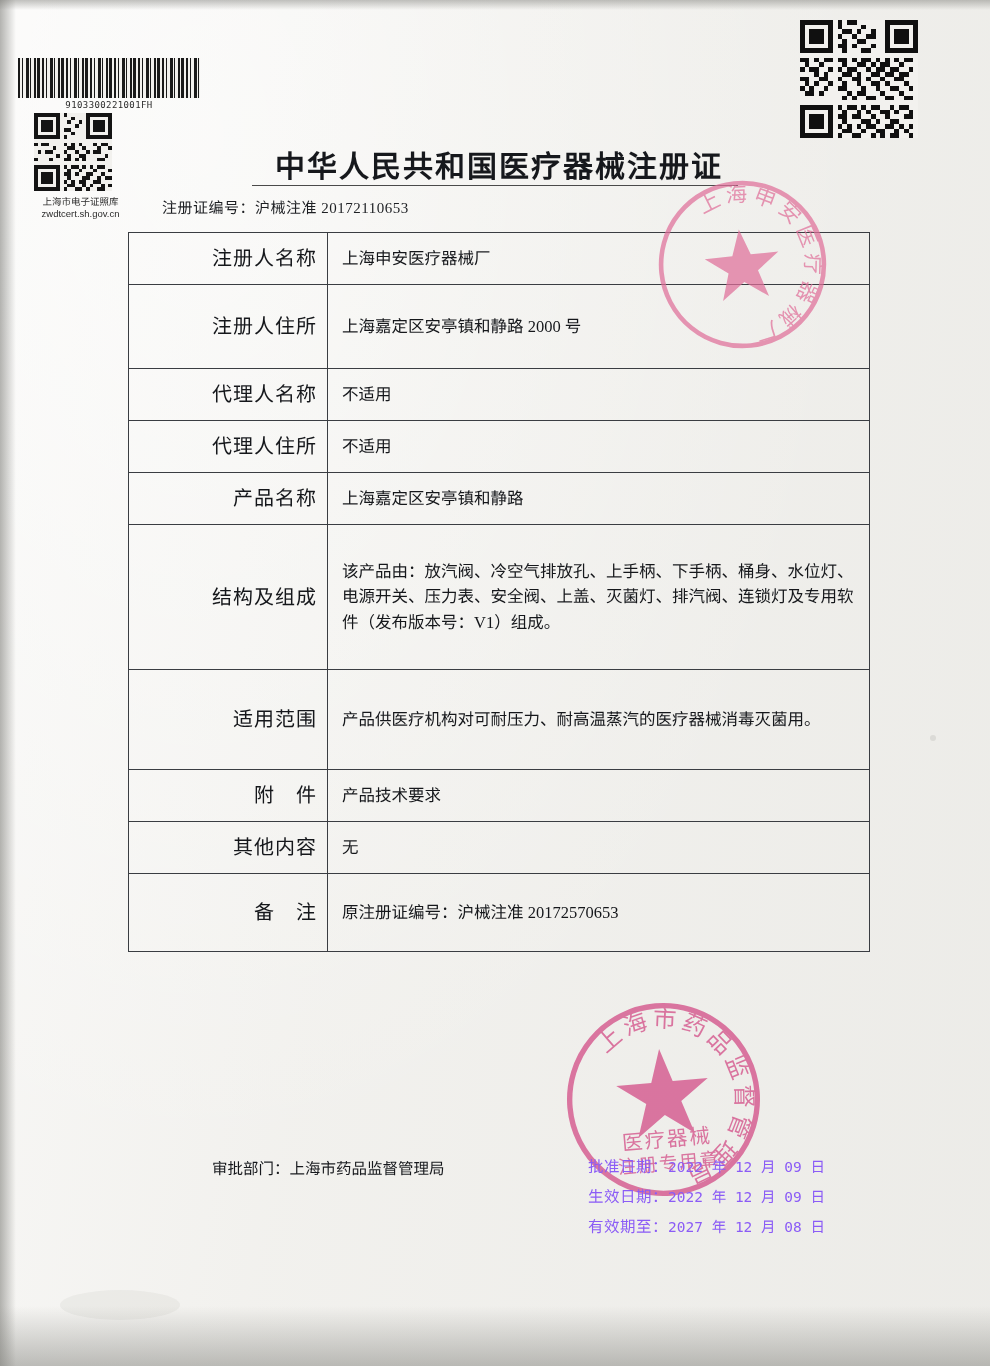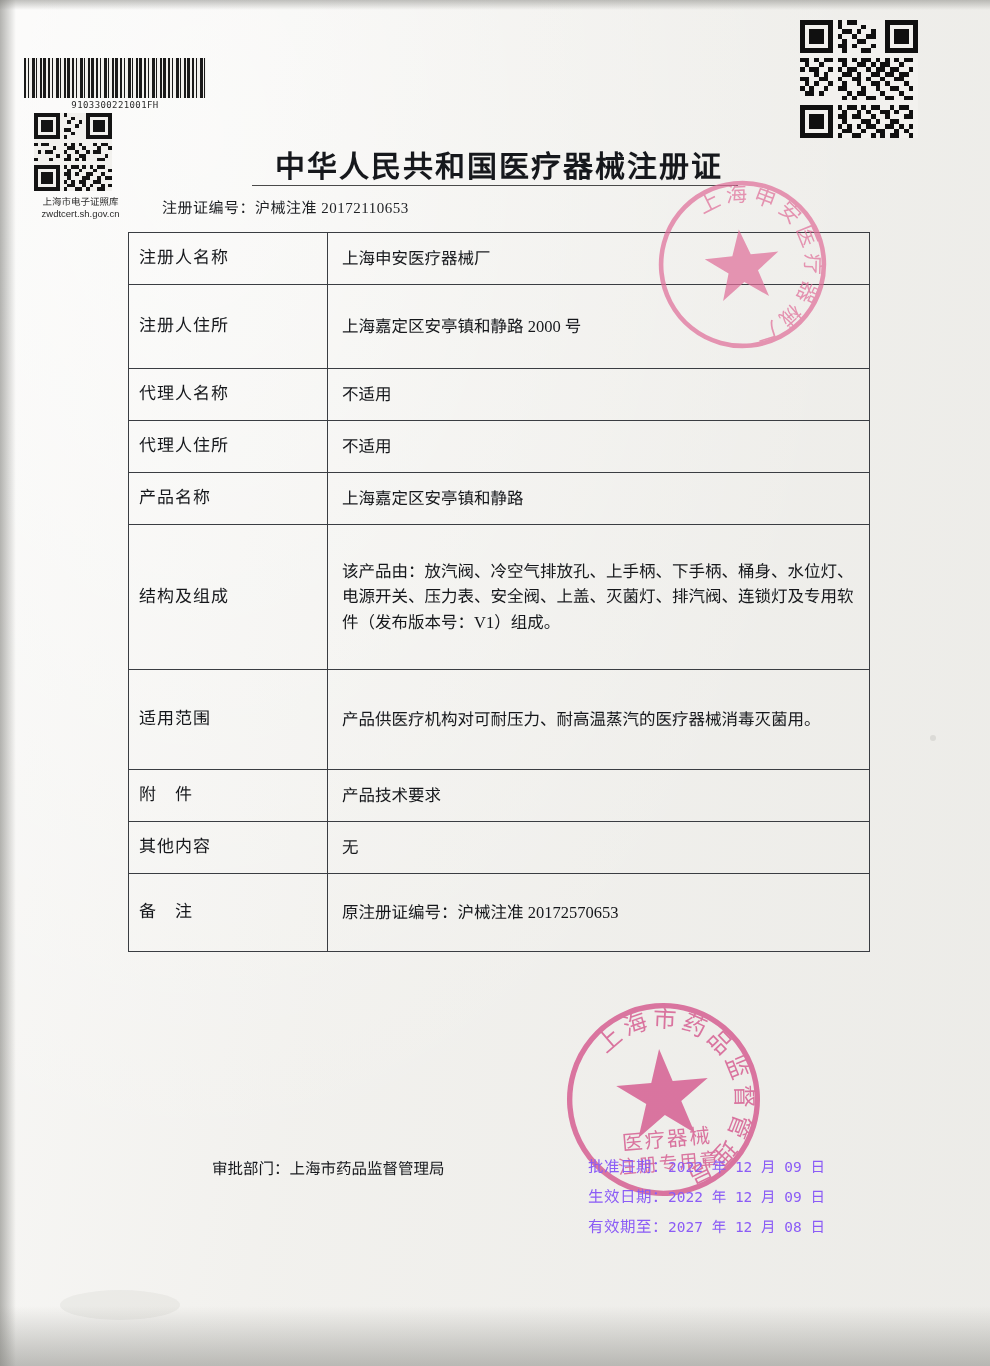--- a/index.html
+++ b/index.html
@@ -41,21 +41,21 @@
   .edge-shadow-bottom {
     position: absolute;
     left: 0; right: 0; bottom: 0; height: 60px;
     background: linear-gradient(to top, rgba(130,130,125,0.5), rgba(130,130,125,0));
     pointer-events: none;
   }
 
   
   .barcode-wrap {
     position: absolute;
-    left: 24px;
+    left: 18px;
     top: 58px;
     width: 182px;
   }
   .barcode {
     height: 40px;
     width: 182px;
     background-image: repeating-linear-gradient(to right,
       #1a1a1a 0px, #1a1a1a 2px, #f2f1ee 2px, #f2f1ee 4px,
       #1a1a1a 4px, #1a1a1a 5px, #f2f1ee 5px, #f2f1ee 8px,
       #1a1a1a 8px, #1a1a1a 11px, #f2f1ee 11px, #f2f1ee 12px,
@@ -143,22 +143,22 @@
   .cert-table td {
     border: 1px solid #3a3d42;
     padding: 6px 10px;
     font-size: 16.5px;
     color: #15171b;
     vertical-align: middle;
     line-height: 1.55;
   }
   .cert-table td.label {
     width: 178px;
-    text-align: left;
-    font-size: 17px;
+    text-align: right;
+    font-size: 20px;
     letter-spacing: 1px;
     white-space: nowrap;
   }
   .cert-table td.value {
     padding-left: 14px;
   }
   .row-h-std { height: 52px; }
 
   
   .seal {

